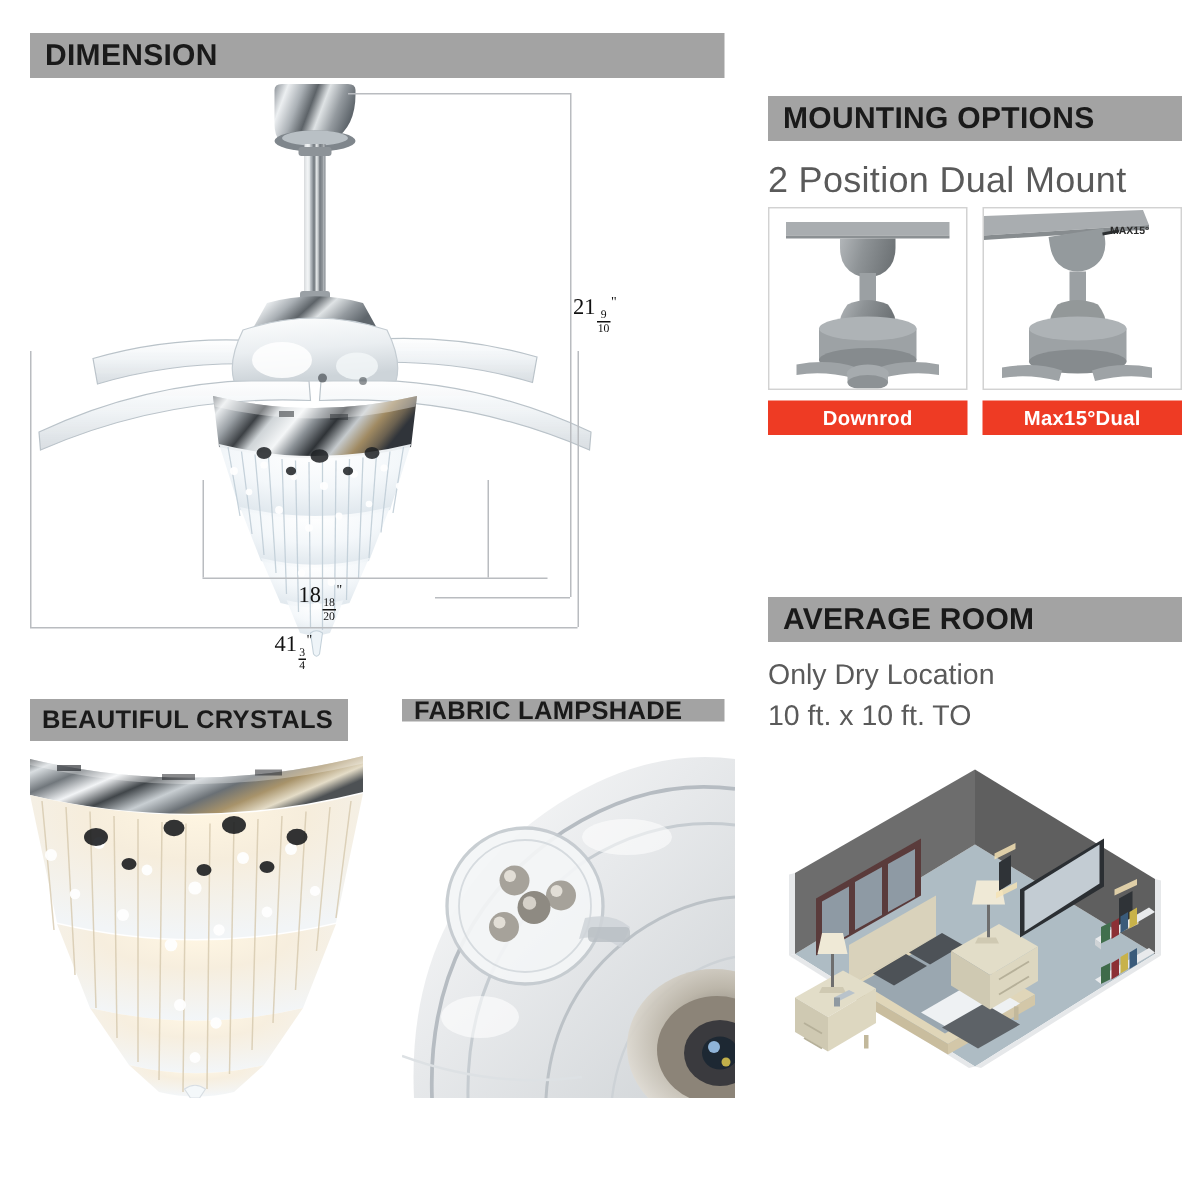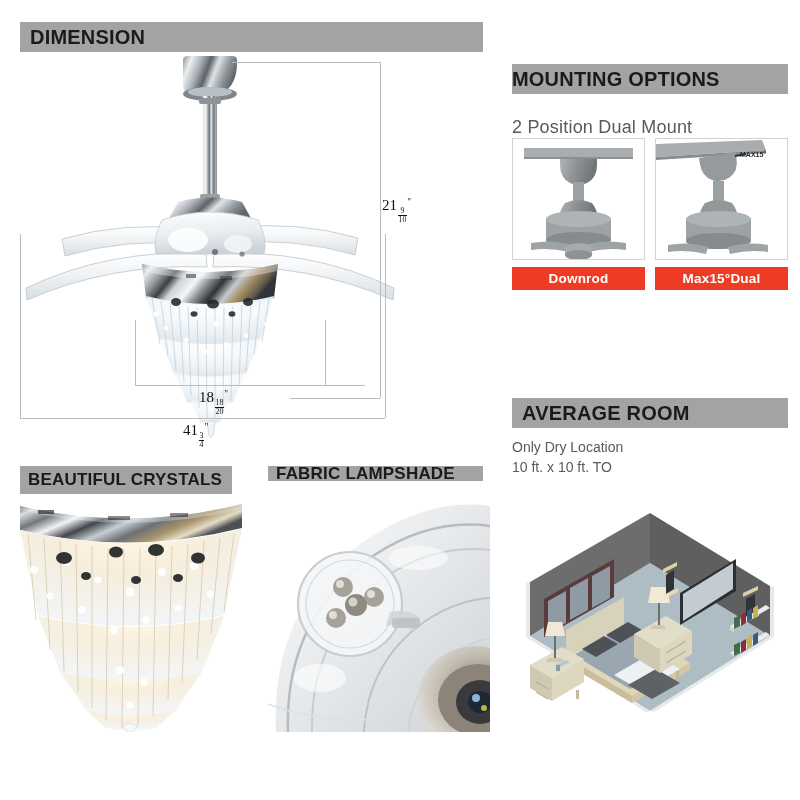--- a/index.html
+++ b/index.html
@@ -17,21 +17,21 @@
     background: #a3a3a3;
     display: flex;
     align-items: center;
     font-weight: bold;
     color: #1a1a1a;
     letter-spacing: 0.2px;
   }
   .hdr span { white-space: nowrap; }
 
   .hdr-dimension { left: 20px; top: 22px; width: 463px; height: 30px; padding-left: 10px; font-size: 20px; }
-  .hdr-mounting  { left: 512px; top: 64px; width: 276px; height: 30px; font-size: 20px; }
+  .hdr-mounting  { left: 512px; top: 64px; width: 276px; height: 30px; padding-left: 10px; font-size: 20px; }
   .hdr-avgroom   { left: 512px; top: 398px; width: 276px; height: 30px; padding-left: 10px; font-size: 20px; }
   .hdr-crystals  { left: 20px; top: 466px; width: 212px; height: 28px; padding-left: 8px; font-size: 17px; }
   .hdr-lampshade { left: 268px; top: 466px; width: 215px; height: 15px; padding-left: 8px; font-size: 17px; }
 
   
   #dimension-panel { left: 0; top: 52px; width: 500px; height: 400px; }
 
   .dim-line { position: absolute; background: #b9bcc0; }
   .dim-h { height: 1px; }
   .dim-v { width: 1px; }
@@ -55,22 +55,22 @@
   .frac .num { border-bottom: 1px solid #111; padding: 0 1px; }
   .frac .den { padding: 0 1px; }
   .inch { font-size: 0.62em; vertical-align: 0.55em; }
 
   
   #fan-art { position: absolute; left: 10px; top: 0; width: 400px; height: 400px; }
 
   
   #mounting-panel { left: 500px; top: 56px; width: 300px; height: 260px; }
   .mount-sub {
-    position: absolute; left: 12px; top: 61px;
-    font-size: 18px; color: #5a5a5a; letter-spacing: 0.2px;
+    position: absolute; left: 12px; top: 51px;
+    font-size: 24px; color: #5a5a5a; letter-spacing: 0.2px;
   }
   .mount-thumb {
     position: absolute; top: 82px;
     width: 133px; height: 122px;
     border: 1px solid #d2d2d2;
     background: #fff;
     overflow: hidden;
   }
   #mount-thumb-downrod { left: 12px; }
   #mount-thumb-angle   { left: 155px; }
@@ -94,21 +94,21 @@
     font-weight: bold;
     color: #2b2b2b;
     font-family: "Liberation Sans", sans-serif;
     white-space: nowrap;
   }
 
   
   #avgroom-panel { left: 500px; top: 390px; width: 300px; height: 360px; }
   .avg-lines {
     position: absolute; left: 12px; top: 48px;
-    font-size: 14px; color: #5a5a5a; line-height: 1.42;
+    font-size: 19px; color: #5a5a5a; line-height: 1.42;
   }
   .avg-lines div { white-space: nowrap; }
 
   
   .photo-tile { position: absolute; overflow: hidden; background: #fff; }
   #crystals-photo  { left: 20px;  top: 500px; width: 222px; height: 232px; }
   #lampshade-photo { left: 268px; top: 500px; width: 222px; height: 232px; }
   #room-photo      { left: 508px; top: 505px; width: 285px; height: 235px; }
 
   svg { display: block; }

